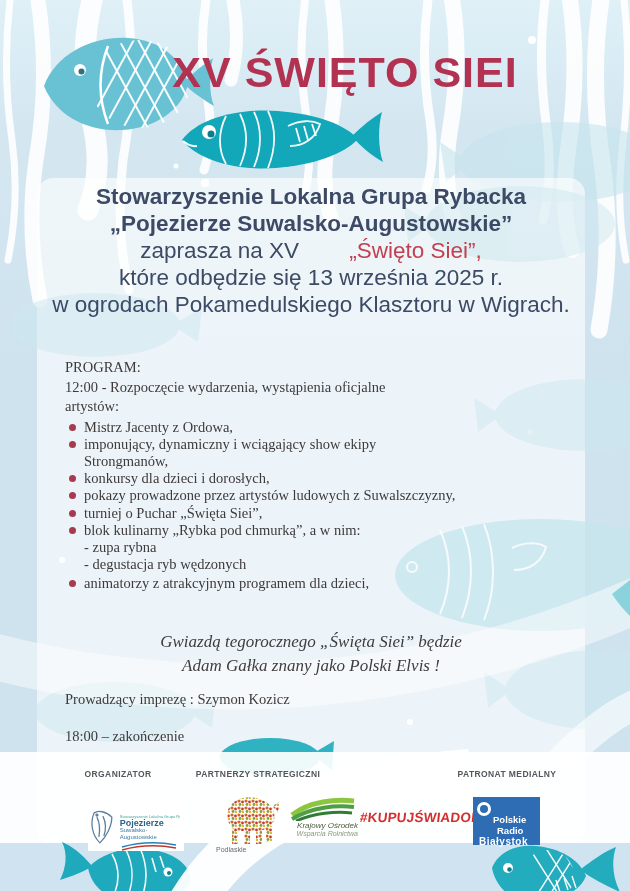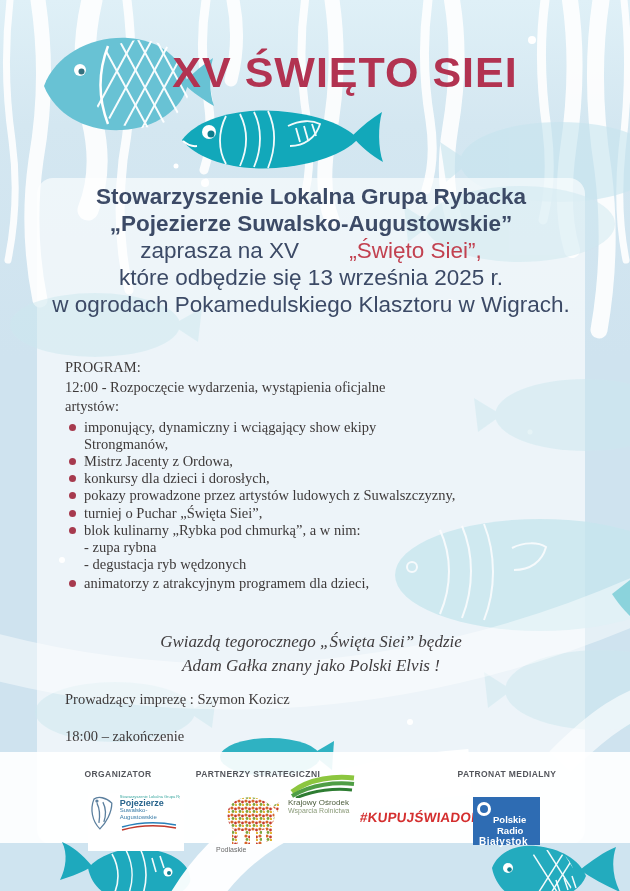--- a/index.html
+++ b/index.html
@@ -27,27 +27,27 @@
   .program .hdr{line-height:19.5px;}
   .plist{margin:2px 0 0 0;padding:0;list-style:none;}
   .plist li{display:flex;line-height:17.2px;white-space:pre-line;}
   .bullet{flex:0 0 auto;width:7px;height:7px;border-radius:50%;background:#a63a4e;margin:5px 8px 0 4px;}
   .subitems{line-height:17.2px;padding-left:19px;white-space:pre-line;}
   .star{left:37px;top:630px;width:548px;text-align:center;font-family:"Liberation Serif",serif;
         font-style:italic;font-size:17px;line-height:23.5px;color:#3f3c3e;}
   .hostline{left:65px;top:691px;font-family:"Liberation Serif",serif;font-size:14.5px;color:#3e3a3a;}
   .closeline{left:65px;top:728px;font-family:"Liberation Serif",serif;font-size:14.5px;color:#3e3a3a;}
   .flabel{top:769px;font-size:8.5px;font-weight:bold;letter-spacing:.4px;color:#54565c;text-align:center;}
-  .logo-org{left:88px;top:793px;width:96px;height:58px;background:#fff;display:flex;align-items:flex-start;}
+  .logo-org{left:88px;top:793px;width:96px;height:58px;background:#fff;display:flex;align-items:flex-end;}
   .org-txt{font-size:6.5px;color:#2d6f9e;line-height:7px;}
   .org-tiny{font-size:4px;color:#3aa8a0;white-space:nowrap;overflow:hidden;width:60px;}
   .org-name{font-size:9px;font-weight:bold;color:#28648c;}
   .org-sub{font-size:6px;color:#3a7ca8;}
   .logo-podlaskie{left:216px;top:792px;width:66px;height:64px;}
-  .logo-kowr{left:288px;top:774px;width:70px;height:52px;text-align:left;}
+  .logo-kowr{left:288px;top:797px;width:70px;height:52px;text-align:right;font-style:italic;}
   .kowr-l1{font-size:8px;color:#4c5c3c;line-height:9px;}
   .kowr-l2{font-size:7px;color:#8a9a78;line-height:8px;}
   .logo-kupuj{left:360px;top:810px;width:100px;font-size:13.5px;font-weight:bold;color:#d42f2f;
               letter-spacing:.2px;transform:skewX(-6deg);}
   .logo-radio{left:473px;top:797px;width:67px;height:48px;background:#2e6cb3;color:#fff;
               padding:17px 0 0 6px;box-sizing:border-box;line-height:11px;}
   .radio-l1{font-size:9.5px;font-weight:bold;margin-left:14px;}
   .radio-l2{font-size:9.5px;font-weight:bold;margin-left:18px;}
   .radio-l3{font-size:10px;font-weight:bold;letter-spacing:.5px;}
   .radio-icon{position:absolute;left:4px;top:5px;width:14px;height:14px;border-radius:50%;
@@ -233,23 +233,23 @@
     <div><span>zaprasza na XV </span><span class="hl">„Święto Siei”,</span></div>
     <div>które odbędzie się 13 września 2025 r.</div>
     <div>w ogrodach Pokamedulskiego Klasztoru w Wigrach.</div>
   </div>
 
   <div class="abs program">
     <div class="hdr">PROGRAM:</div>
     <div class="hdr">12:00 - Rozpoczęcie wydarzenia, wystąpienia oficjalne</div>
     <div class="hdr">artystów:</div>
     <ul class="plist">
+      <li><span class="bullet"></span><span>Mistrz Jacenty z Ordowa,</span></li>
       <li><span class="bullet"></span><span>imponujący, dynamiczny i wciągający show ekipy
 Strongmanów,</span></li>
-      <li><span class="bullet"></span><span>Mistrz Jacenty z Ordowa,</span></li>
       <li><span class="bullet"></span><span>konkursy dla dzieci i dorosłych,</span></li>
       <li><span class="bullet"></span><span>pokazy prowadzone przez artystów ludowych z Suwalszczyzny,</span></li>
       <li><span class="bullet"></span><span>turniej o Puchar „Święta Siei”,</span></li>
       <li><span class="bullet"></span><span>blok kulinarny „Rybka pod chmurką”, a w nim:</span></li>
     </ul>
     <div class="subitems">- zupa rybna
 - degustacja ryb wędzonych</div>
     <ul class="plist">
       <li><span class="bullet"></span><span>animatorzy z atrakcyjnym programem dla dzieci,</span></li>
     </ul>

